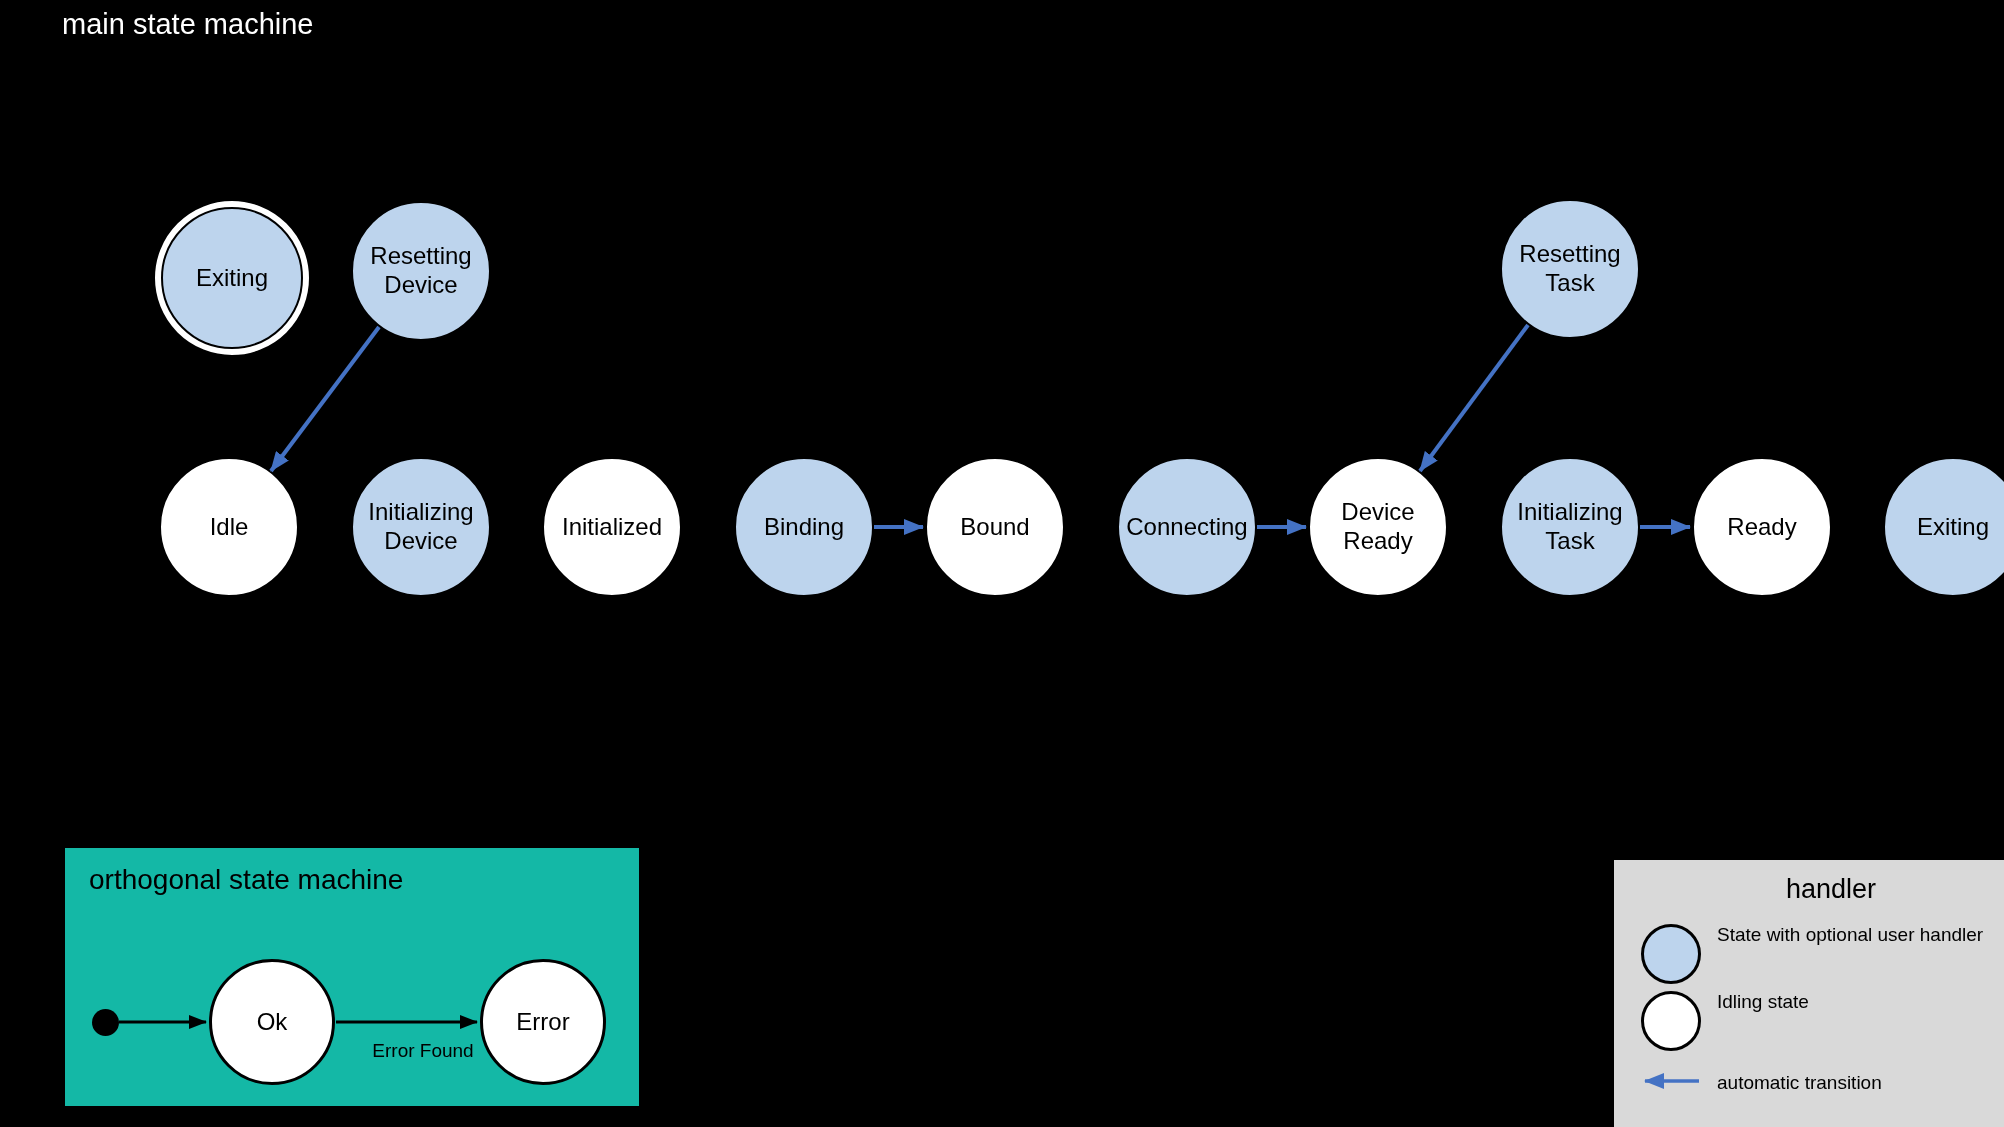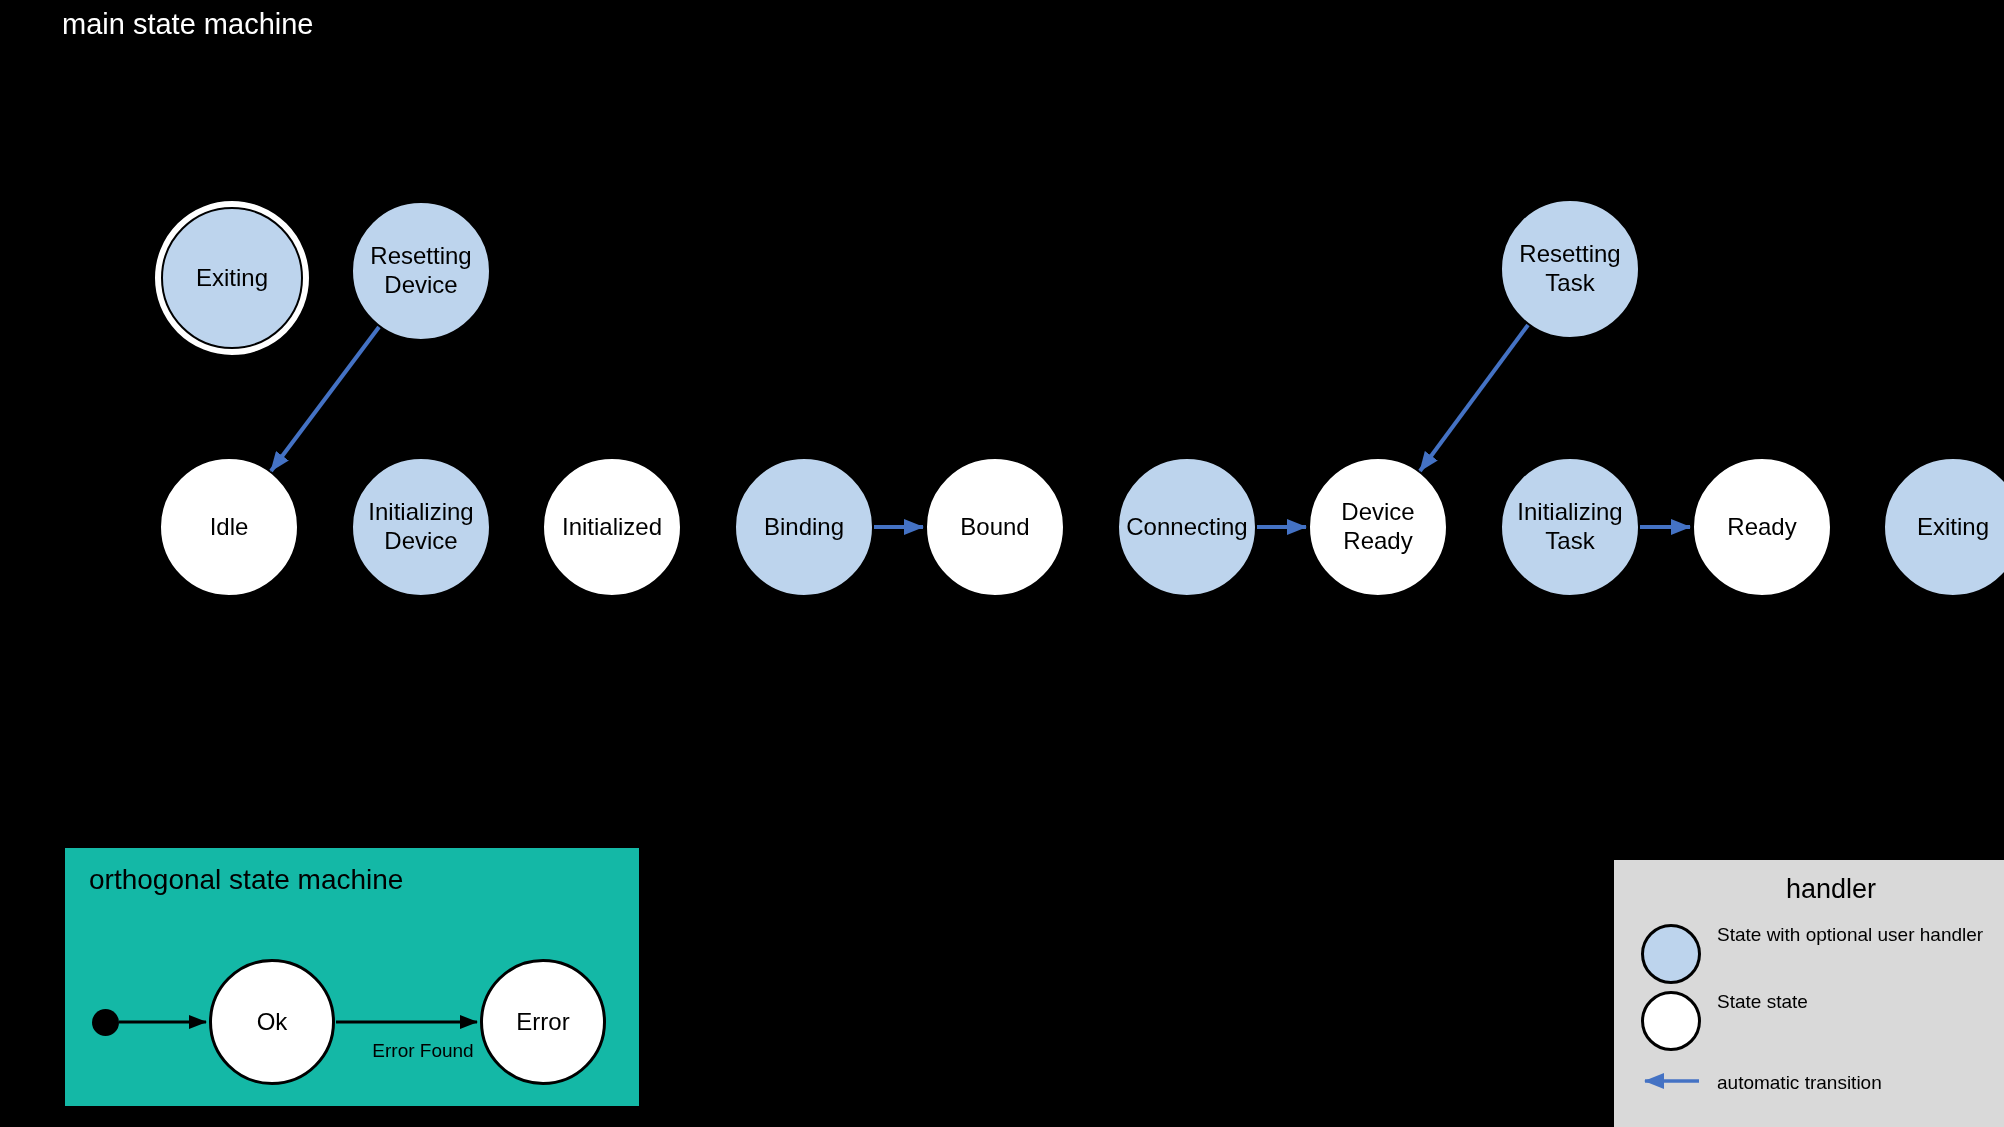--- a/index.html
+++ b/index.html
@@ -129,21 +129,21 @@
   </div>
 
   <div class="legend-box">
     <div class="legend-title">handler</div>
     <div class="legend-row" style="top:64px;">
       <div class="legend-swatch blue"></div>
       <div class="legend-label">State with optional user handler</div>
     </div>
     <div class="legend-row" style="top:131px;">
       <div class="legend-swatch white"></div>
-      <div class="legend-label">State state</div>
+      <div class="legend-label">Idling state</div>
     </div>
     <div class="legend-row" style="top:212px;">
       <svg class="legend-arrow-swatch" viewBox="0 0 60 18">
         <defs>
           <marker id="legm" viewBox="0 0 20 16" refX="19" refY="8" markerWidth="20" markerHeight="16" markerUnits="userSpaceOnUse" orient="auto">
             <path d="M0,0 L20,8 L0,16 z" fill="var(--arrow-blue)"></path>
           </marker>
         </defs>
         <line x1="58" y1="9" x2="4" y2="9" stroke="var(--arrow-blue)" stroke-width="3.5" marker-end="url(#legm)"></line>
       </svg>

